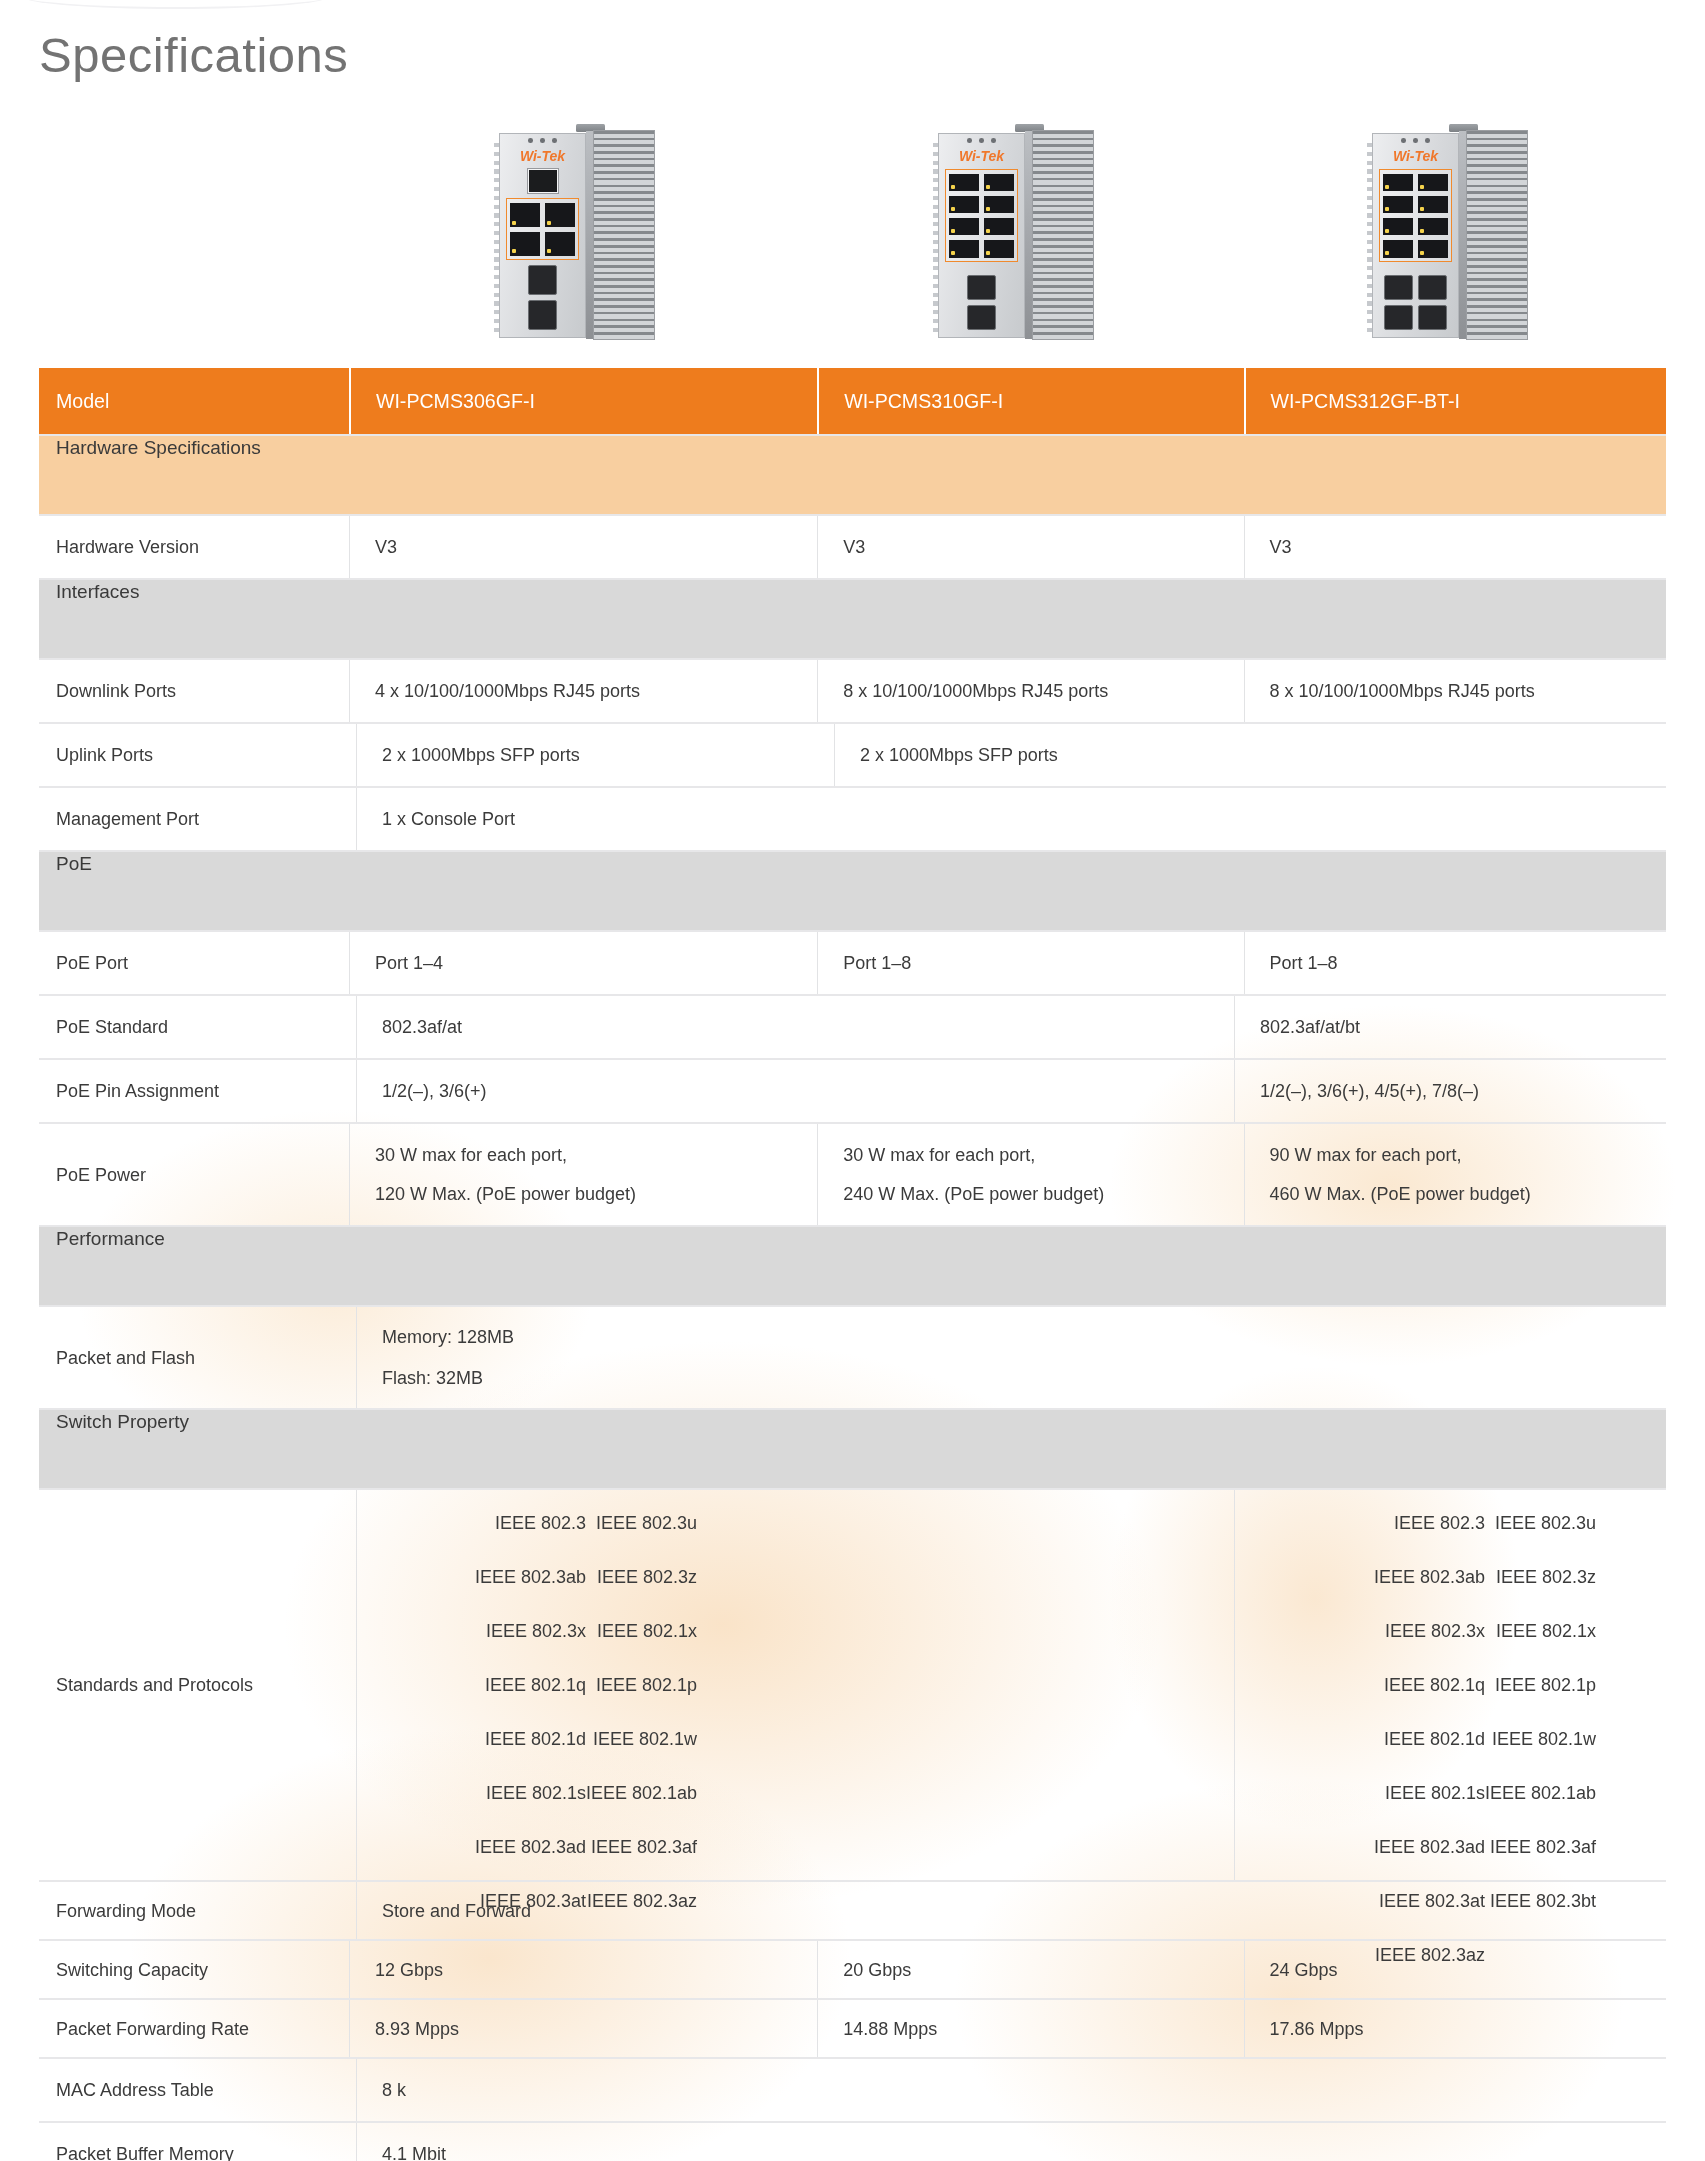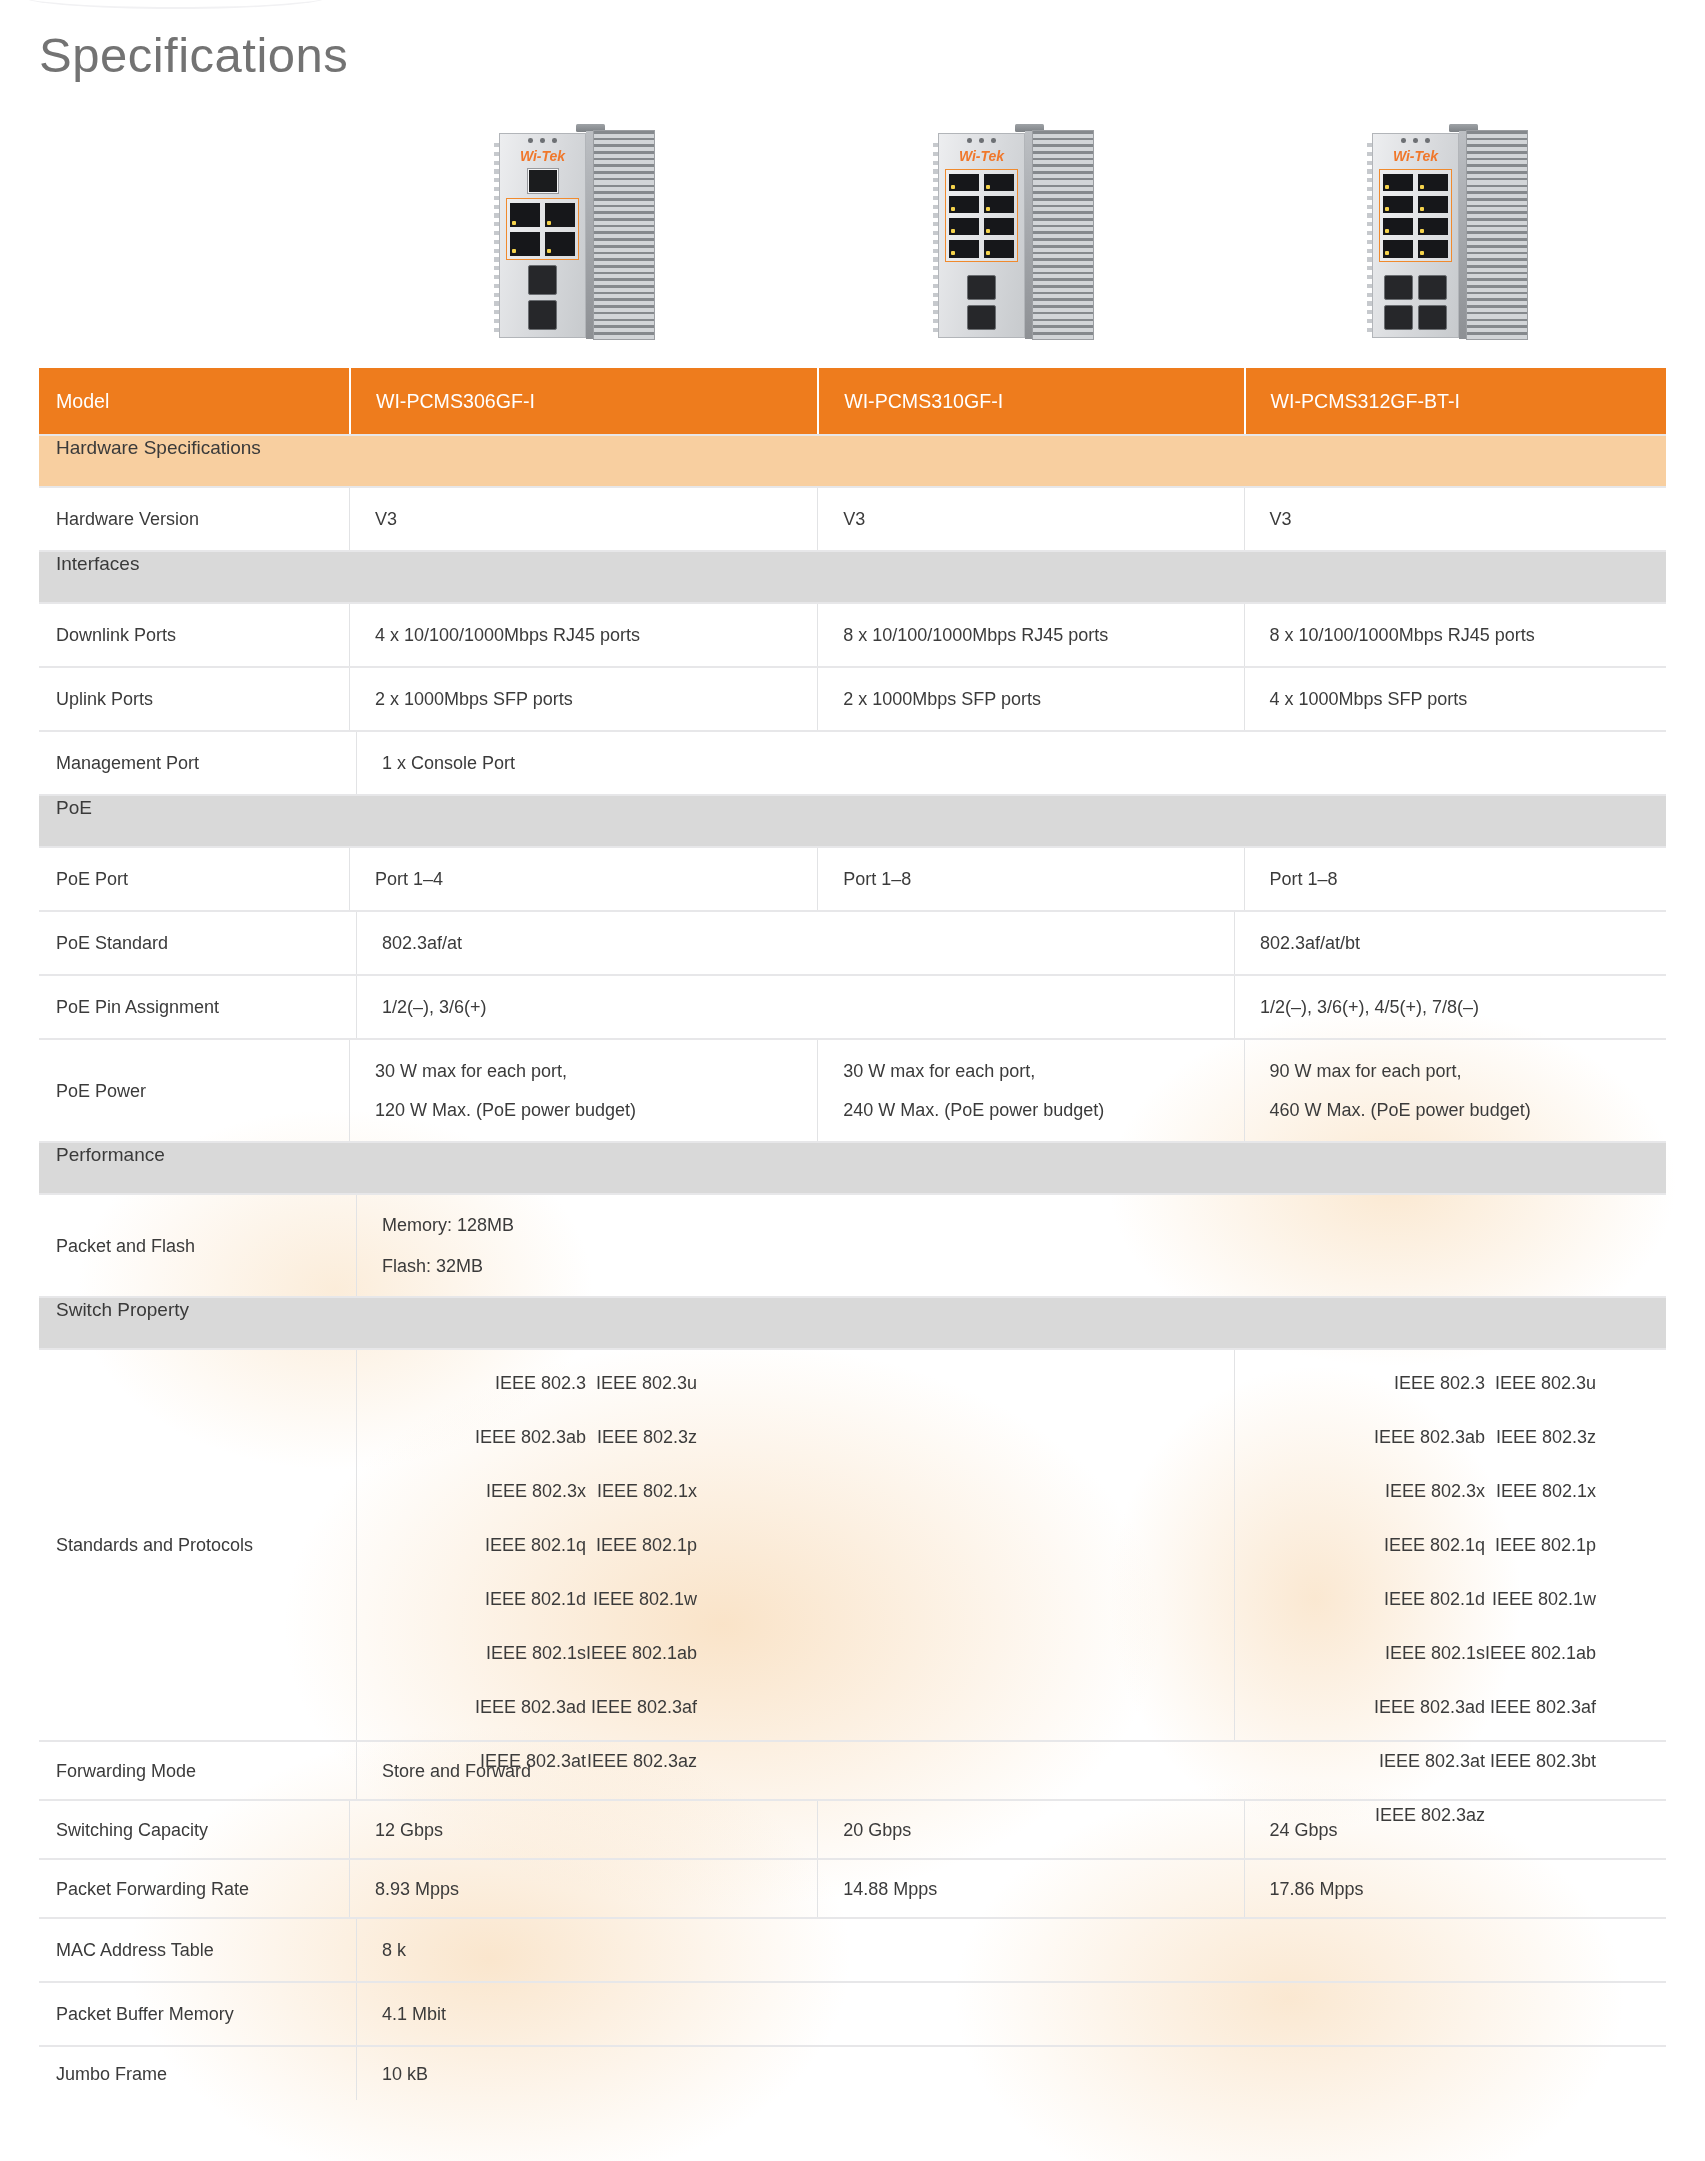--- a/index.html
+++ b/index.html
@@ -80,21 +80,21 @@
   .h-tall{height:103px;}
   .h-std{height:392px;}
   .h-short{height:59px;}
   .h-cut{height:55px;}
   .two-line{gap:15.5px;}
   .mem-line{gap:17.5px;}
 
   .header-row{background:#ee7c1d;height:66px;color:#ffffff;}
   .header-row .cell{font-size:19.6px;}
   .header-row .cell + .cell{border-left:2.1px solid #ffffff;}
-  .band{height:52px;align-items:flex-start;}
+  .band{height:80px;align-items:flex-start;}
   .band .bcell{width:1627px;}
   .band-orange{background:#f8cfa0;}
   .band-gray{background:#d9d9d9;}
   .band .cell{font-size:19px;color:#3a3a3a;}
 
   .std-wrap{flex-direction:row;justify-content:flex-start;align-items:flex-start;padding-top:20.6px;padding-left:23px;gap:0;}
   .std-wrap.right{padding-left:31px;}
   .std-col{display:flex;flex-direction:column;gap:30px;text-align:right;}
   .left-colb{width:206px;}
   .right-colb{width:219px;}
@@ -229,21 +229,20 @@
       <div class="cell c-label">Downlink Ports</div>
       <div class="cell c1">4 x 10/100/1000Mbps RJ45 ports</div>
       <div class="cell c2">8 x 10/100/1000Mbps RJ45 ports</div>
       <div class="cell c3">8 x 10/100/1000Mbps RJ45 ports</div>
     </div>
 
     <div class="trow data h-row">
       <div class="cell c-label">Uplink Ports</div>
       <div class="cell c1">2 x 1000Mbps SFP ports</div>
       <div class="cell c2">2 x 1000Mbps SFP ports</div>
-      <div class="cell c3">4 x 1000Mbps SFP ports</div>
     </div>
 
     <div class="trow data h-row">
       <div class="cell c-label">Management Port</div>
       <div class="cell span123">1 x Console Port</div>
     </div>
 
     <div class="trow band band-gray">
       <div class="cell c-label bcell">PoE</div>
     </div>

